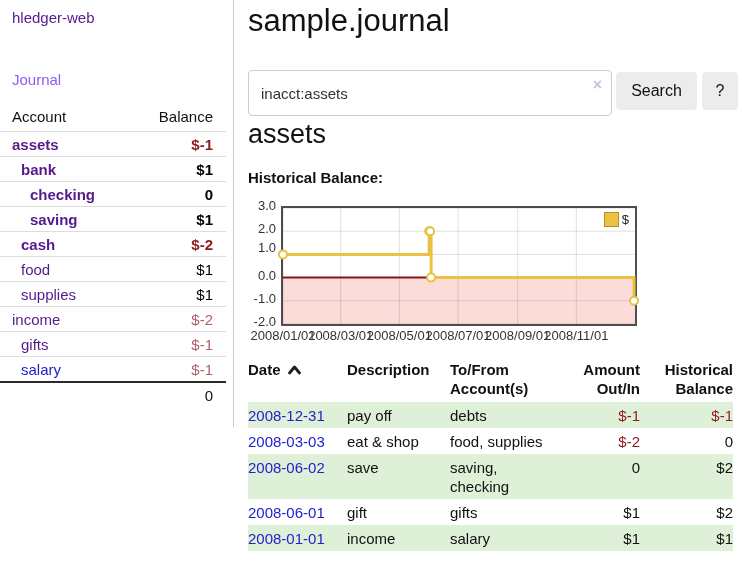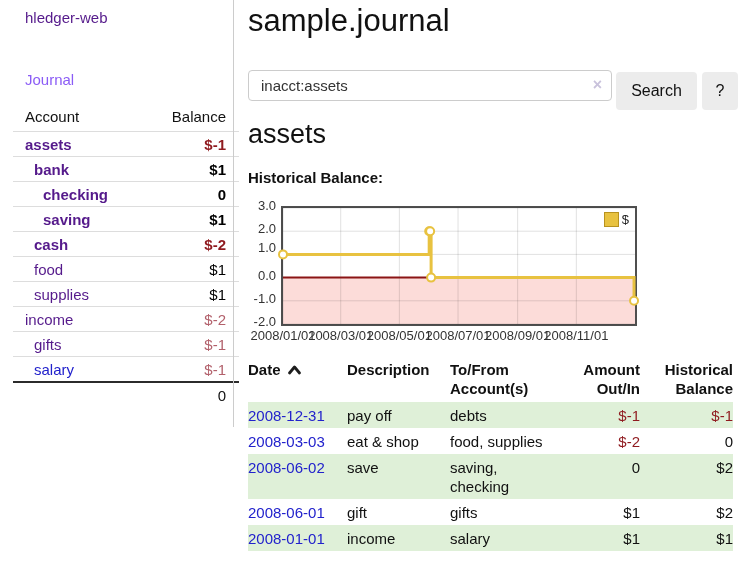--- a/index.html
+++ b/index.html
@@ -1,21 +1,21 @@
 <!DOCTYPE html>
 <html><head>
 <meta charset="utf-8">
 <style>
   html,body{margin:0;padding:0;background:#fff;}
   .page{position:relative;width:742px;height:582px;background:#fff;overflow:hidden;
         font-family:"Liberation Sans",sans-serif;color:#111;}
   a{text-decoration:none;cursor:pointer;}
 
   
-  .sidebar{position:absolute;left:13px;top:0;width:233px;height:582px;}
+  .sidebar{position:absolute;left:0;top:0;width:233px;height:582px;}
   .vsep{position:absolute;left:233px;top:0;width:1px;height:427px;background:#ccc;}
   .brand{position:absolute;left:12px;top:9px;font-size:15px;color:#551A8B;}
   .nav-journal{position:absolute;left:12px;top:71px;font-size:15px;color:#8b5cf6;}
   .acct-table{position:absolute;left:0;top:107px;width:226px;border-collapse:collapse;
               font-size:15px;line-height:19px;}
   .acct-table th{font-weight:400;text-align:left;padding:0 0 5px 12px;}
   .acct-table th.r{text-align:right;padding:0 13px 5px 0;}
   .acct-table tbody tr{border-top:1px solid #ddd;}
   .acct-table td{padding:3px 0 2px 0;}
   .acct-table td.r{text-align:right;padding-right:13px;}
@@ -24,21 +24,21 @@
   .b{font-weight:bold;}
   .bal{color:#000;}
   .bal.negs{color:#8F1A1F;}
   .bal.negm{color:#B2606B;}
   .acct-table tfoot td{border-top:2px solid #2b2b2b;padding:3px 0 2px 0;}
 
   
   .main{position:absolute;left:248px;top:0;width:494px;height:582px;}
   .h1{position:absolute;left:0;top:3px;font-size:31px;font-weight:400;color:#111;margin:0;}
   .searchbox{position:absolute;left:0;top:70px;width:364px;height:31px;}
-  .searchbox input{box-sizing:border-box;width:364px;height:31px;border:1px solid #ccc;
+  .searchbox input{box-sizing:border-box;width:364px;height:46px;border:1px solid #ccc;
        border-radius:4px;padding:0 30px 0 12px;font-size:15px;color:#333;
        font-family:"Liberation Sans",sans-serif;outline:none;}
   .clear-x{position:absolute;right:10px;top:5px;color:#C9C2DC;font-weight:bold;
        font-size:16px;line-height:20px;cursor:pointer;}
   .btn{position:absolute;top:72px;height:38px;background:#ECECEC;border:none;
        border-radius:4px;font-size:16px;color:#111;font-family:"Liberation Sans",sans-serif;
        cursor:pointer;}
   .btn-search{left:368px;width:81px;}
   .btn-help{left:454px;width:36px;}
   .h2{position:absolute;left:0;top:119px;font-size:27px;font-weight:400;color:#111;margin:0;}

